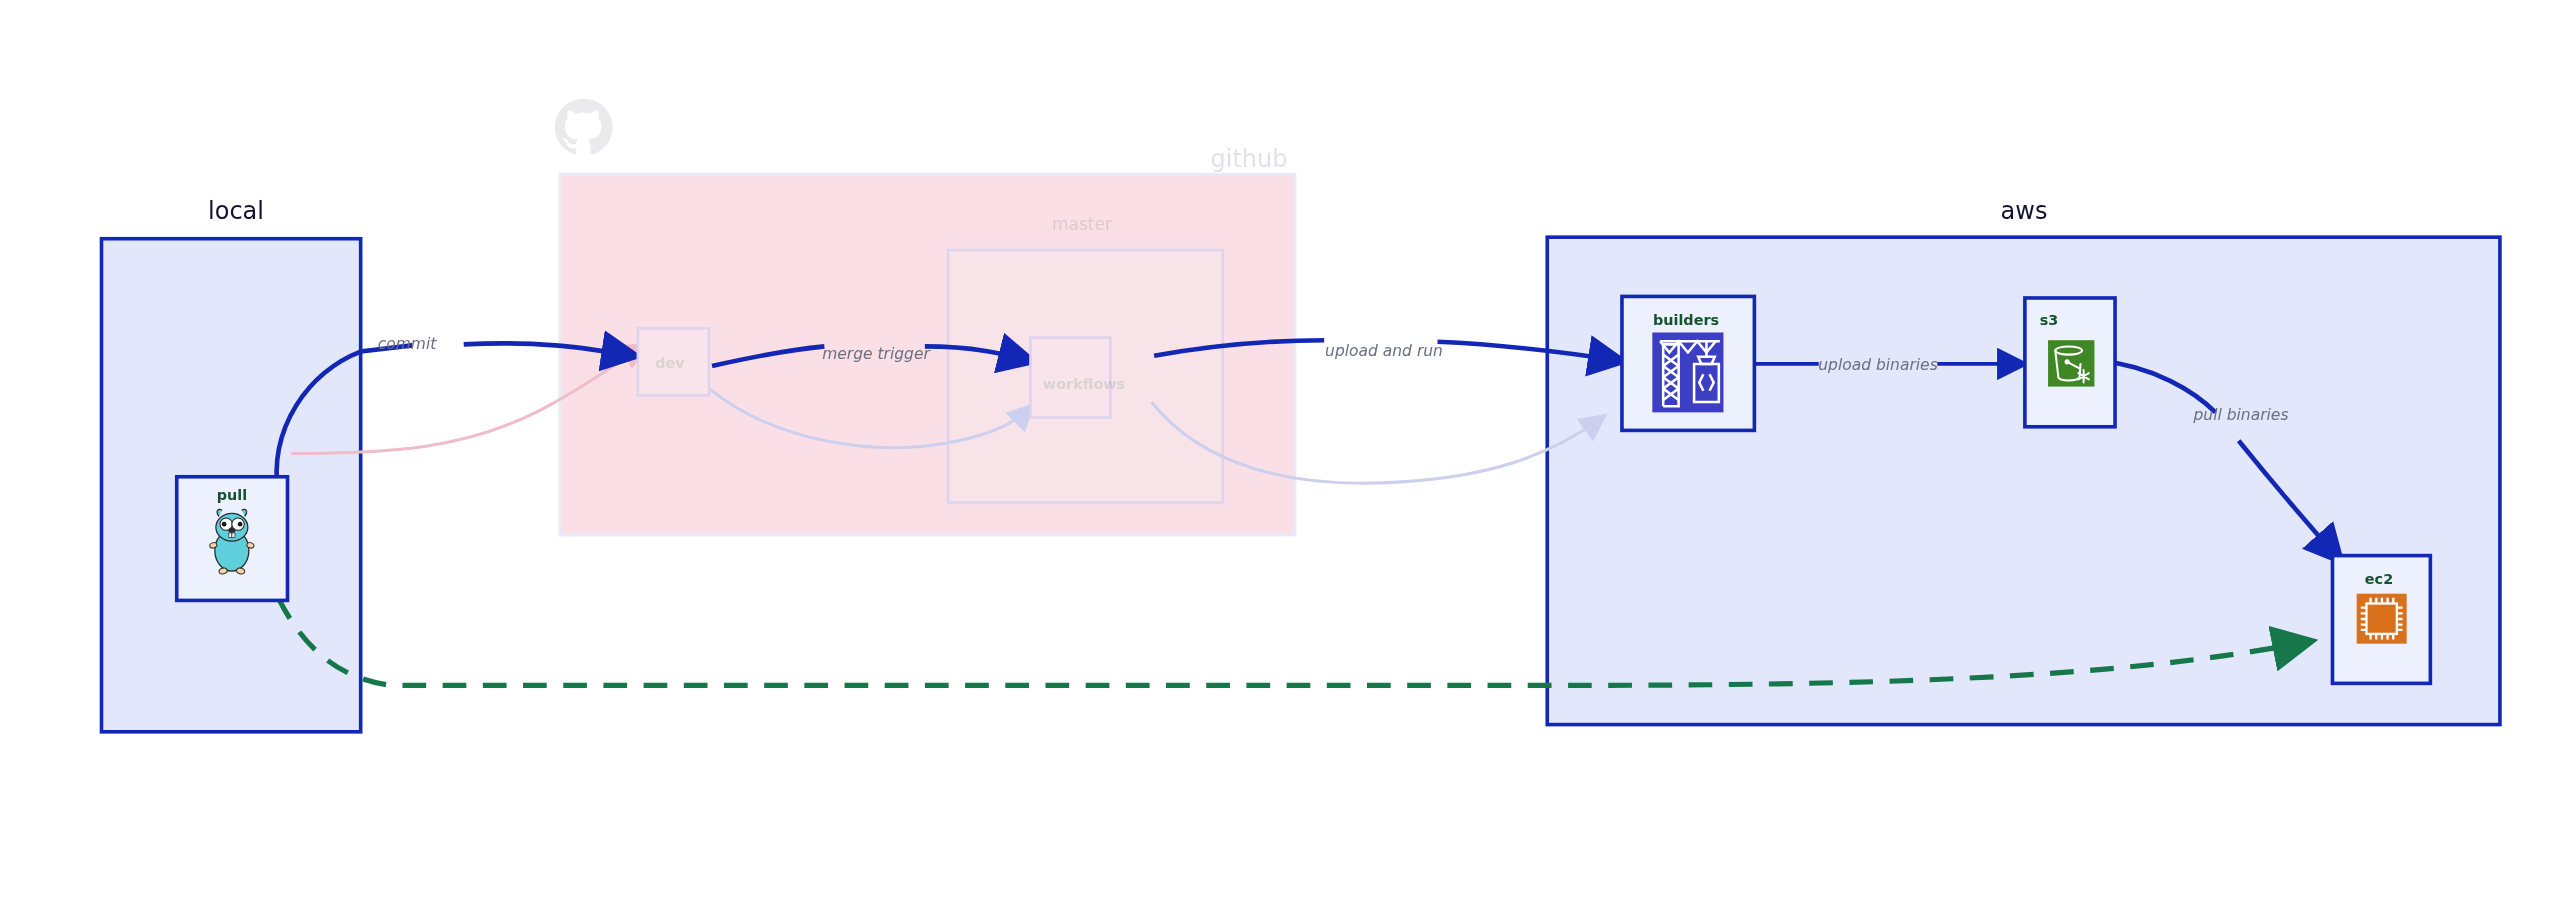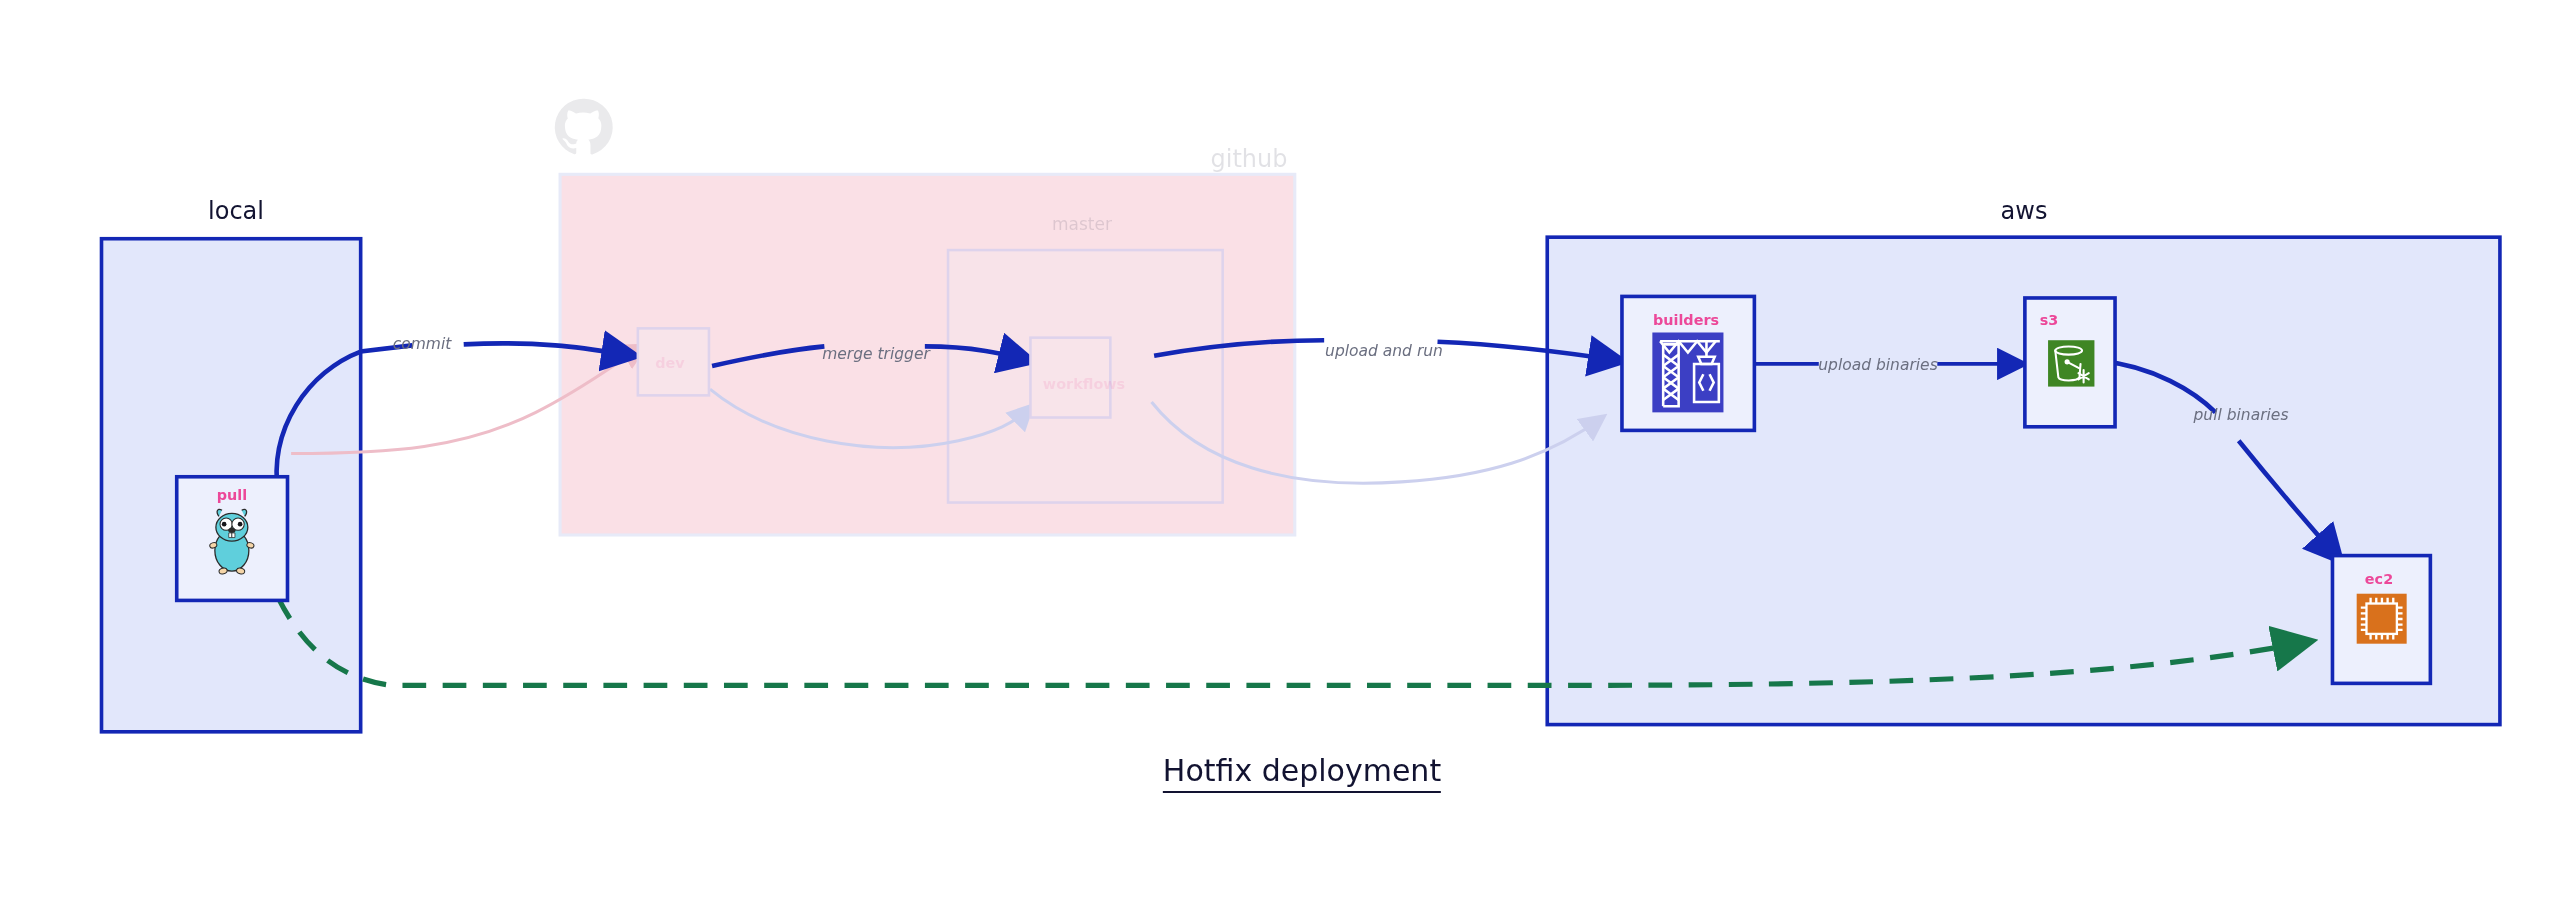--- a/index.html
+++ b/index.html
@@ -5,21 +5,21 @@
   html,body{margin:0;padding:0;background:#ffffff;}
   body{width:2604px;height:902px;overflow:hidden;font-family:"DejaVu Sans",sans-serif;}
   #stage{position:relative;width:2604px;height:902px;background:#fff;}
   svg#canvas{position:absolute;left:0;top:0;width:2604px;height:902px;}
 
   .grp-label{position:absolute;font-family:"DejaVu Sans",sans-serif;font-size:24px;color:#121331;
              white-space:nowrap;transform:translateX(-50%);}
   .grp-label.faded{color:#121331;opacity:.12;}
 
   .node-label{position:absolute;font-family:"DejaVu Sans",sans-serif;font-weight:bold;font-size:14.4px;
-              color:#ec4899;white-space:nowrap;transform:translateX(-50%);}
+              color:#14532d;white-space:nowrap;transform:translateX(-50%);}
   .node-label.faded{opacity:.12;}
 
   .edge-label{position:absolute;font-family:"DejaVu Sans",sans-serif;font-style:italic;font-size:15.5px;
               color:#6b6f80;white-space:nowrap;transform:translate(-50%,-50%);
               background:transparent;padding:0 2.1px;}
 
   .title{position:absolute;font-family:"DejaVu Sans",sans-serif;font-size:30px;color:#121331;
          white-space:nowrap;transform:translateX(-50%);border-bottom:2.1px solid #121331;
          padding-bottom:3.1px;}
 </style>
@@ -158,26 +158,25 @@
   <div class="grp-label faded" style="left:1082px;top:214px;font-size:17px;">master</div>
 
   <div class="node-label faded" style="left:1084px;top:376px;">workflows</div>
 
   <div class="node-label" style="left:1686px;top:312px;">builders</div>
 
   <div class="node-label" style="left:2049px;top:312px;">s3</div>
 
   <div class="node-label" style="left:2379px;top:571px;">ec2</div>
 
-  <div class="edge-label" style="left:422px;top:344px;">commit</div>
+  <div class="edge-label" style="left:407px;top:344px;">commit</div>
 
   <div class="edge-label" style="left:876px;top:354px;">merge trigger</div>
 
   <div class="edge-label" style="left:1384px;top:351px;">upload and run</div>
 
   <div class="edge-label" style="left:1878px;top:365px;text-align:right;">upload binaries</div>
 
   <div class="edge-label" style="left:2241px;top:415px;">pull binaries</div>
 
-  <div class="title" style="left:1302px;top:753px;">Hotfix deployment</div>
 
 </div>
 
 
 </body></html>

